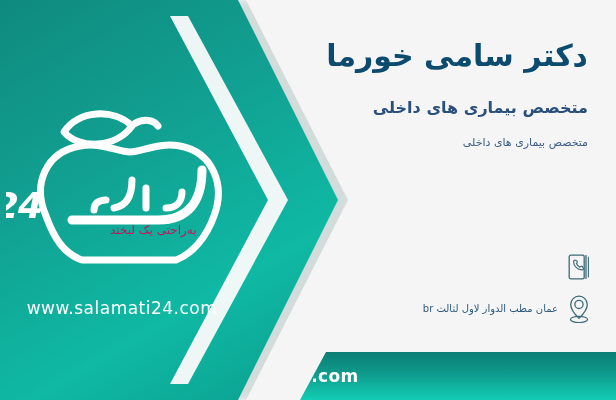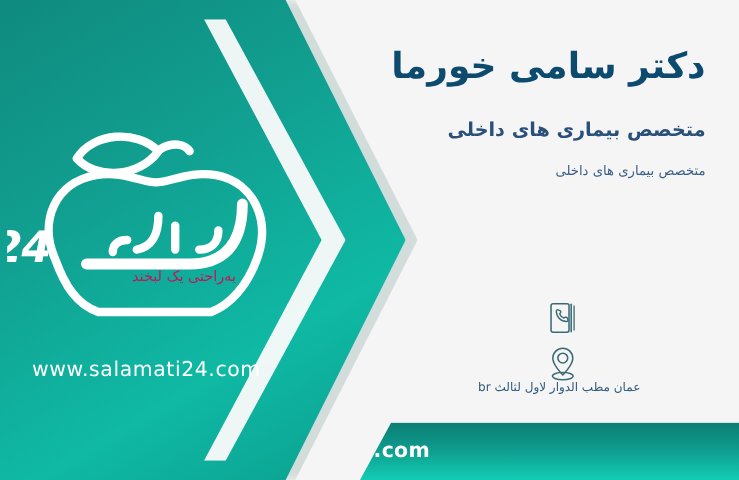--- a/index.html
+++ b/index.html
@@ -76,21 +76,21 @@
     position:absolute;right:28px;top:136px;z-index:4;
     font-size:11px;color:#3a5d85;
     direction:rtl;text-align:right;
   }
 
   
   .contact{
     position:absolute;right:22px;top:250px;z-index:4;width:250px;
   }
   .c-row{
-    display:flex;flex-direction:column;align-items:center;justify-content:flex-start;
+    display:flex;flex-direction:row;align-items:center;justify-content:flex-start;
     margin-bottom:8px;
   }
   .c-icon{
     width:30px;height:34px;flex:0 0 30px;
     display:flex;align-items:center;justify-content:center;
   }
   .c-text{
     font-size:10px;color:#2e5a7e;direction:rtl;text-align:right;
     margin-right:6px;line-height:1.2;
   }

